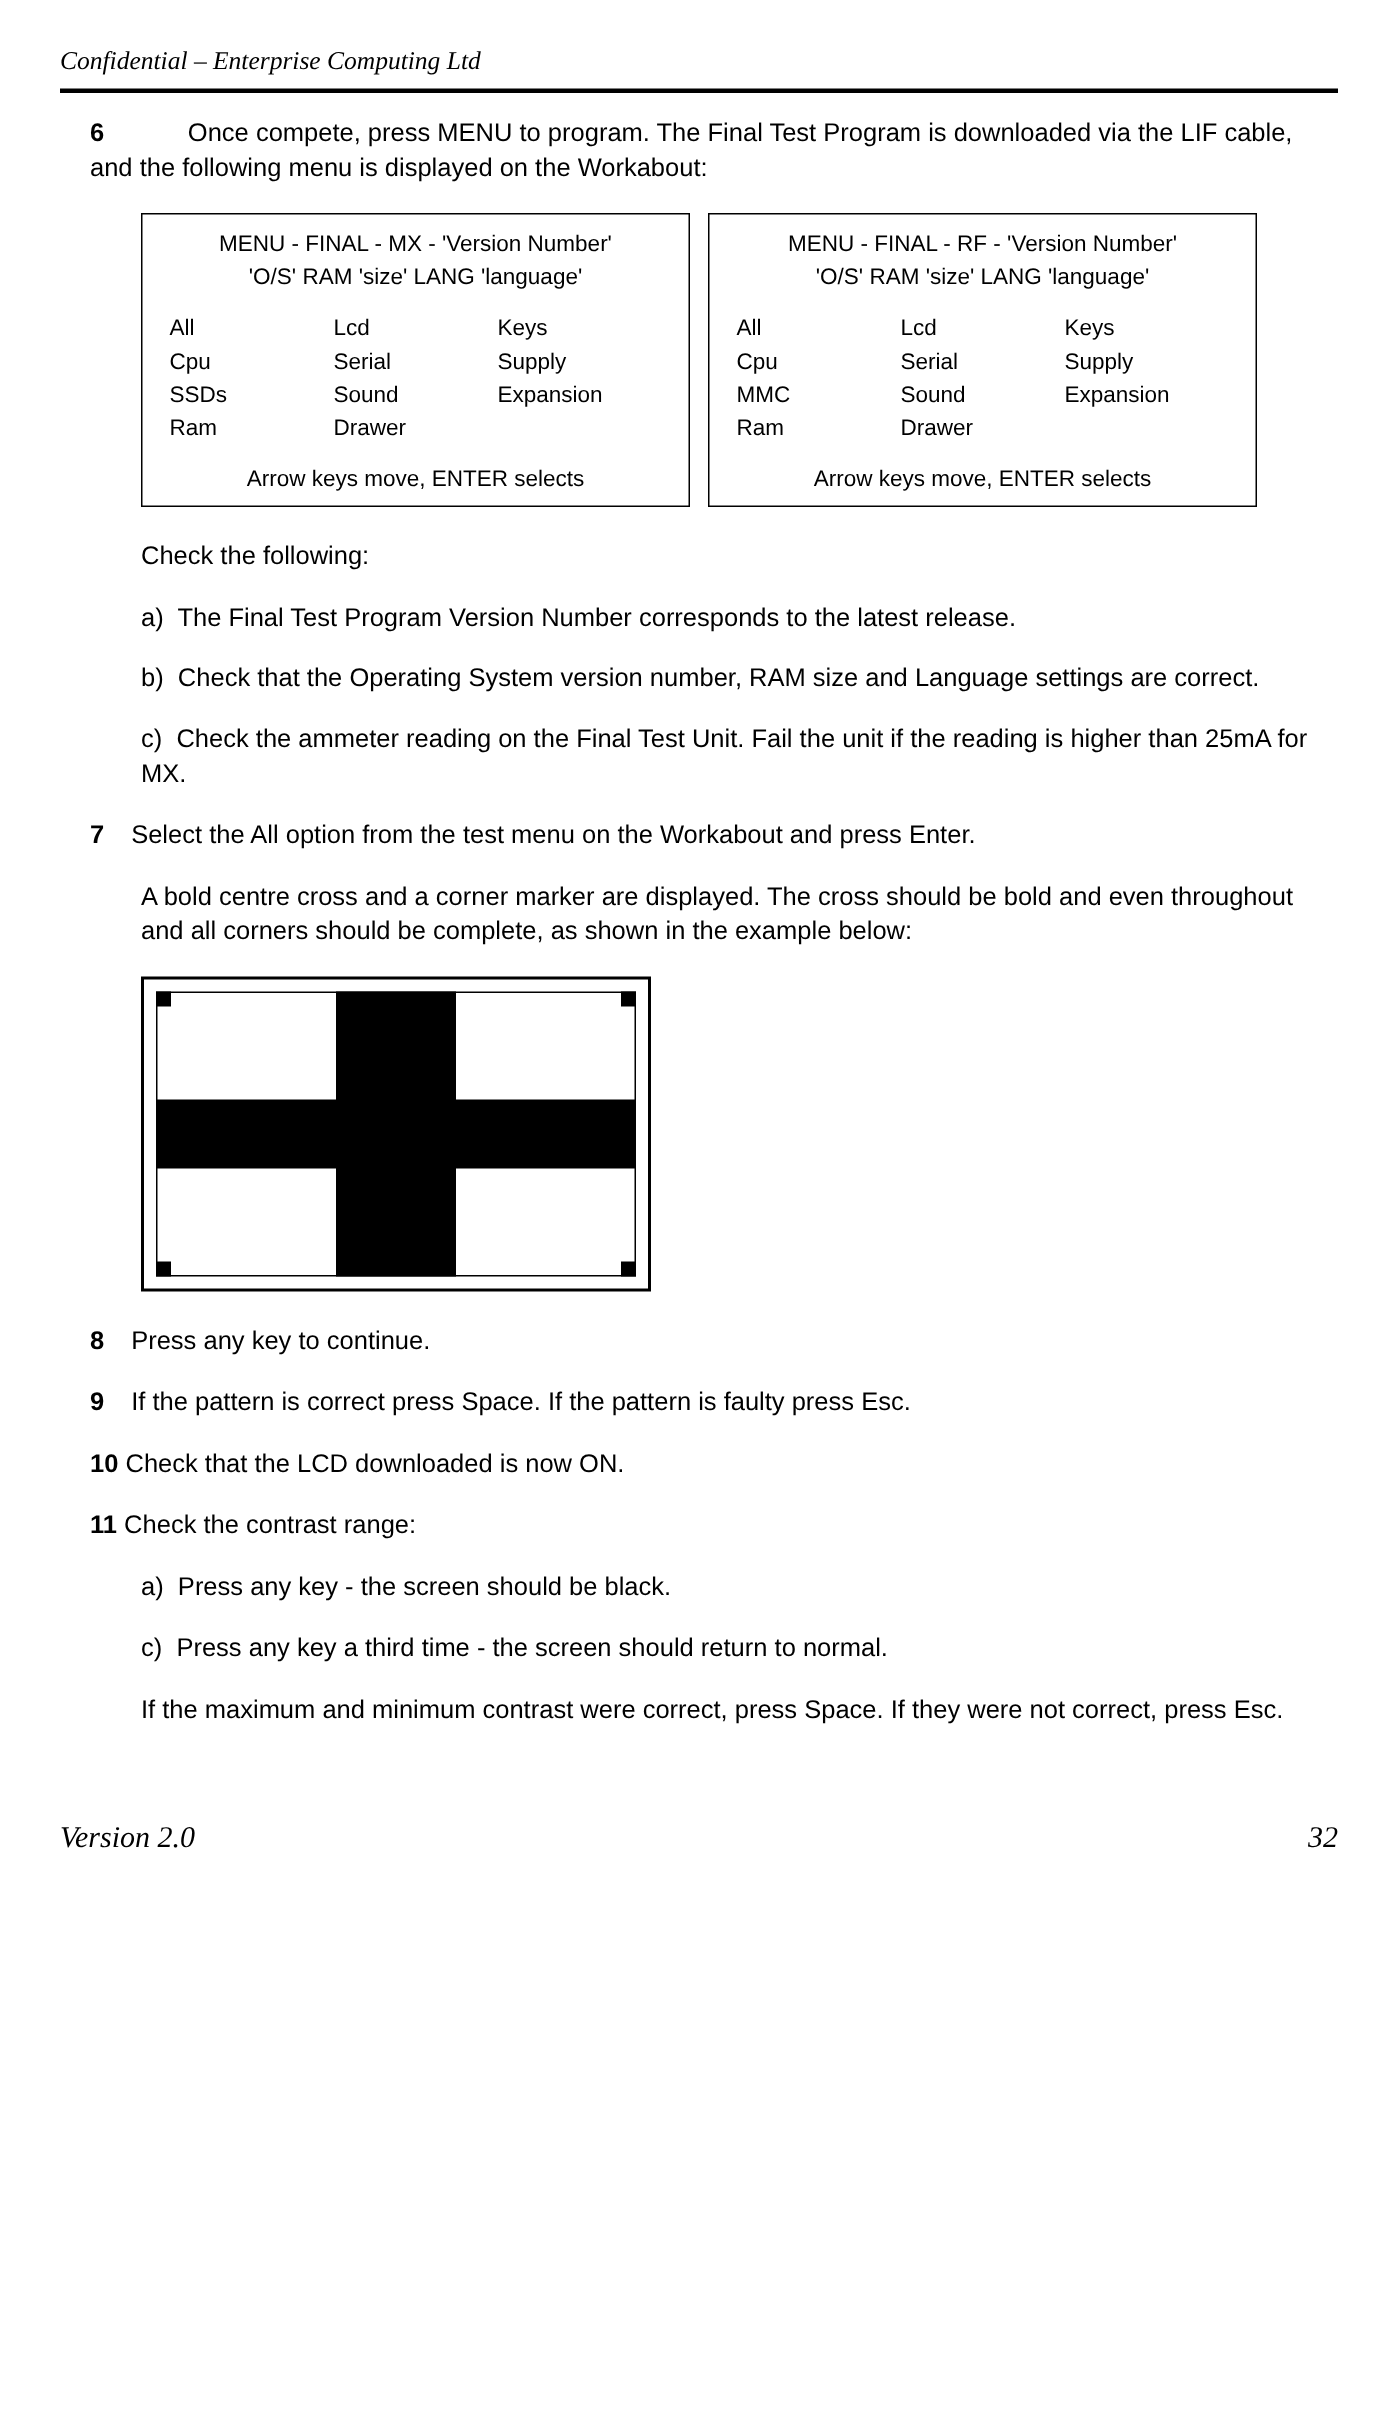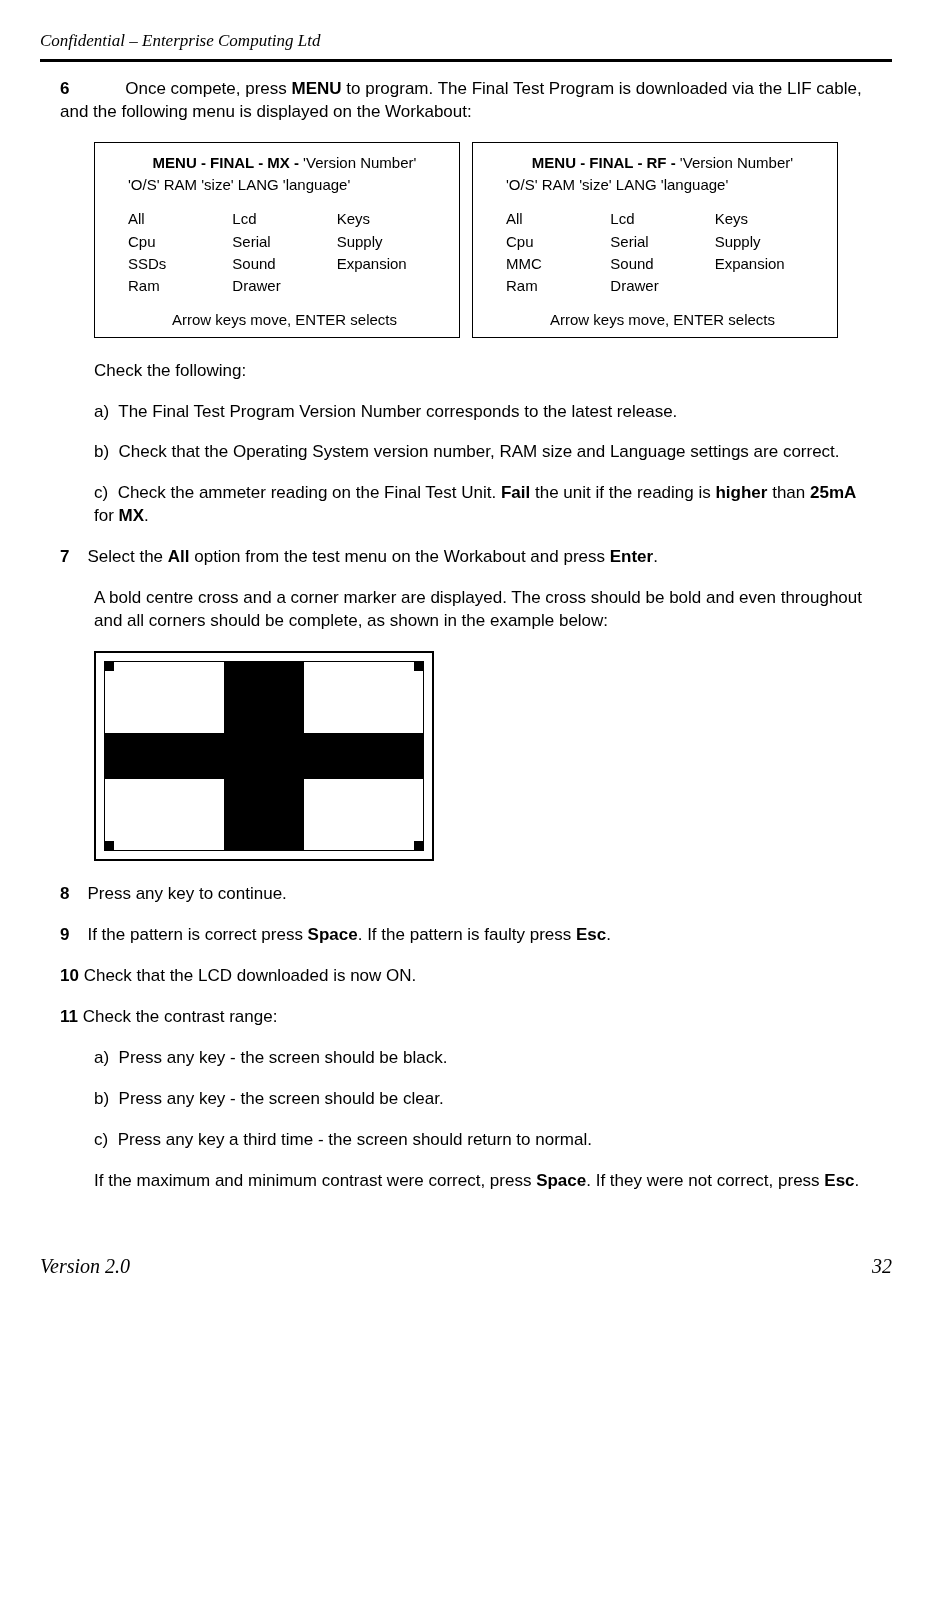--- a/index.html
+++ b/index.html
@@ -35,29 +35,30 @@
     margin-left: 34px;
     margin-bottom: 18px;
   }
   .menus {
     display: flex;
     gap: 12px;
     margin: 0 34px 22px 34px;
   }
   .menu-box {
     border: 1.5px solid #000;
-    padding: 10px 18px 6px 33px;
+    padding: 10px 18px 6px 18px;
     font-size: 15px;
     flex: 1;
   }
   .menu-title {
     text-align: center;
     margin-bottom: 2px;
   }
   .menu-sub {
+    text-align: center;
     margin-bottom: 14px;
   }
   .menu-grid {
     display: grid;
     grid-template-columns: 1fr 1fr 1fr;
     row-gap: 2px;
     margin-bottom: 14px;
   }
   .menu-foot {
     text-align: center;
@@ -107,21 +108,21 @@
   .c-br { bottom: 8px; right: 8px; }
   .footer {
     display: flex;
     justify-content: space-between;
     font-style: italic;
     font-family: "Times New Roman", serif;
     font-size: 20px;
     margin-top: 60px;
     padding: 0 0px;
   }
-  b { font-weight: bold; }
+  b { font-weight: normal; }
 </style>
 </head>
 <body>
 
 <div class="header">
   <div>Confidential – Enterprise Computing Ltd</div>
 </div>
 <div class="rule"></div>
 
 <div class="content">
@@ -223,24 +224,20 @@
   <div class="step">
     <span class="num">11</span>
     <span>Check the contrast range:</span>
   </div>
 
   <div class="indent">
     <span>a)</span>&nbsp;
     <span>Press any key - the screen should be black.</span>
   </div>
   <div class="indent">
-    <span>b)</span>&nbsp;
-    <span>Press any key - the screen should be clear.</span>
-  </div>
-  <div class="indent">
     <span>c)</span>&nbsp;
     <span>Press any key a third time - the screen should return to normal.</span>
   </div>
 
   <div class="indent">
     <span>If the maximum and minimum contrast were correct, press </span><b>Space</b><span>. If they were not correct, press </span><b>Esc</b><span>.</span>
   </div>
 
 </div>
 

